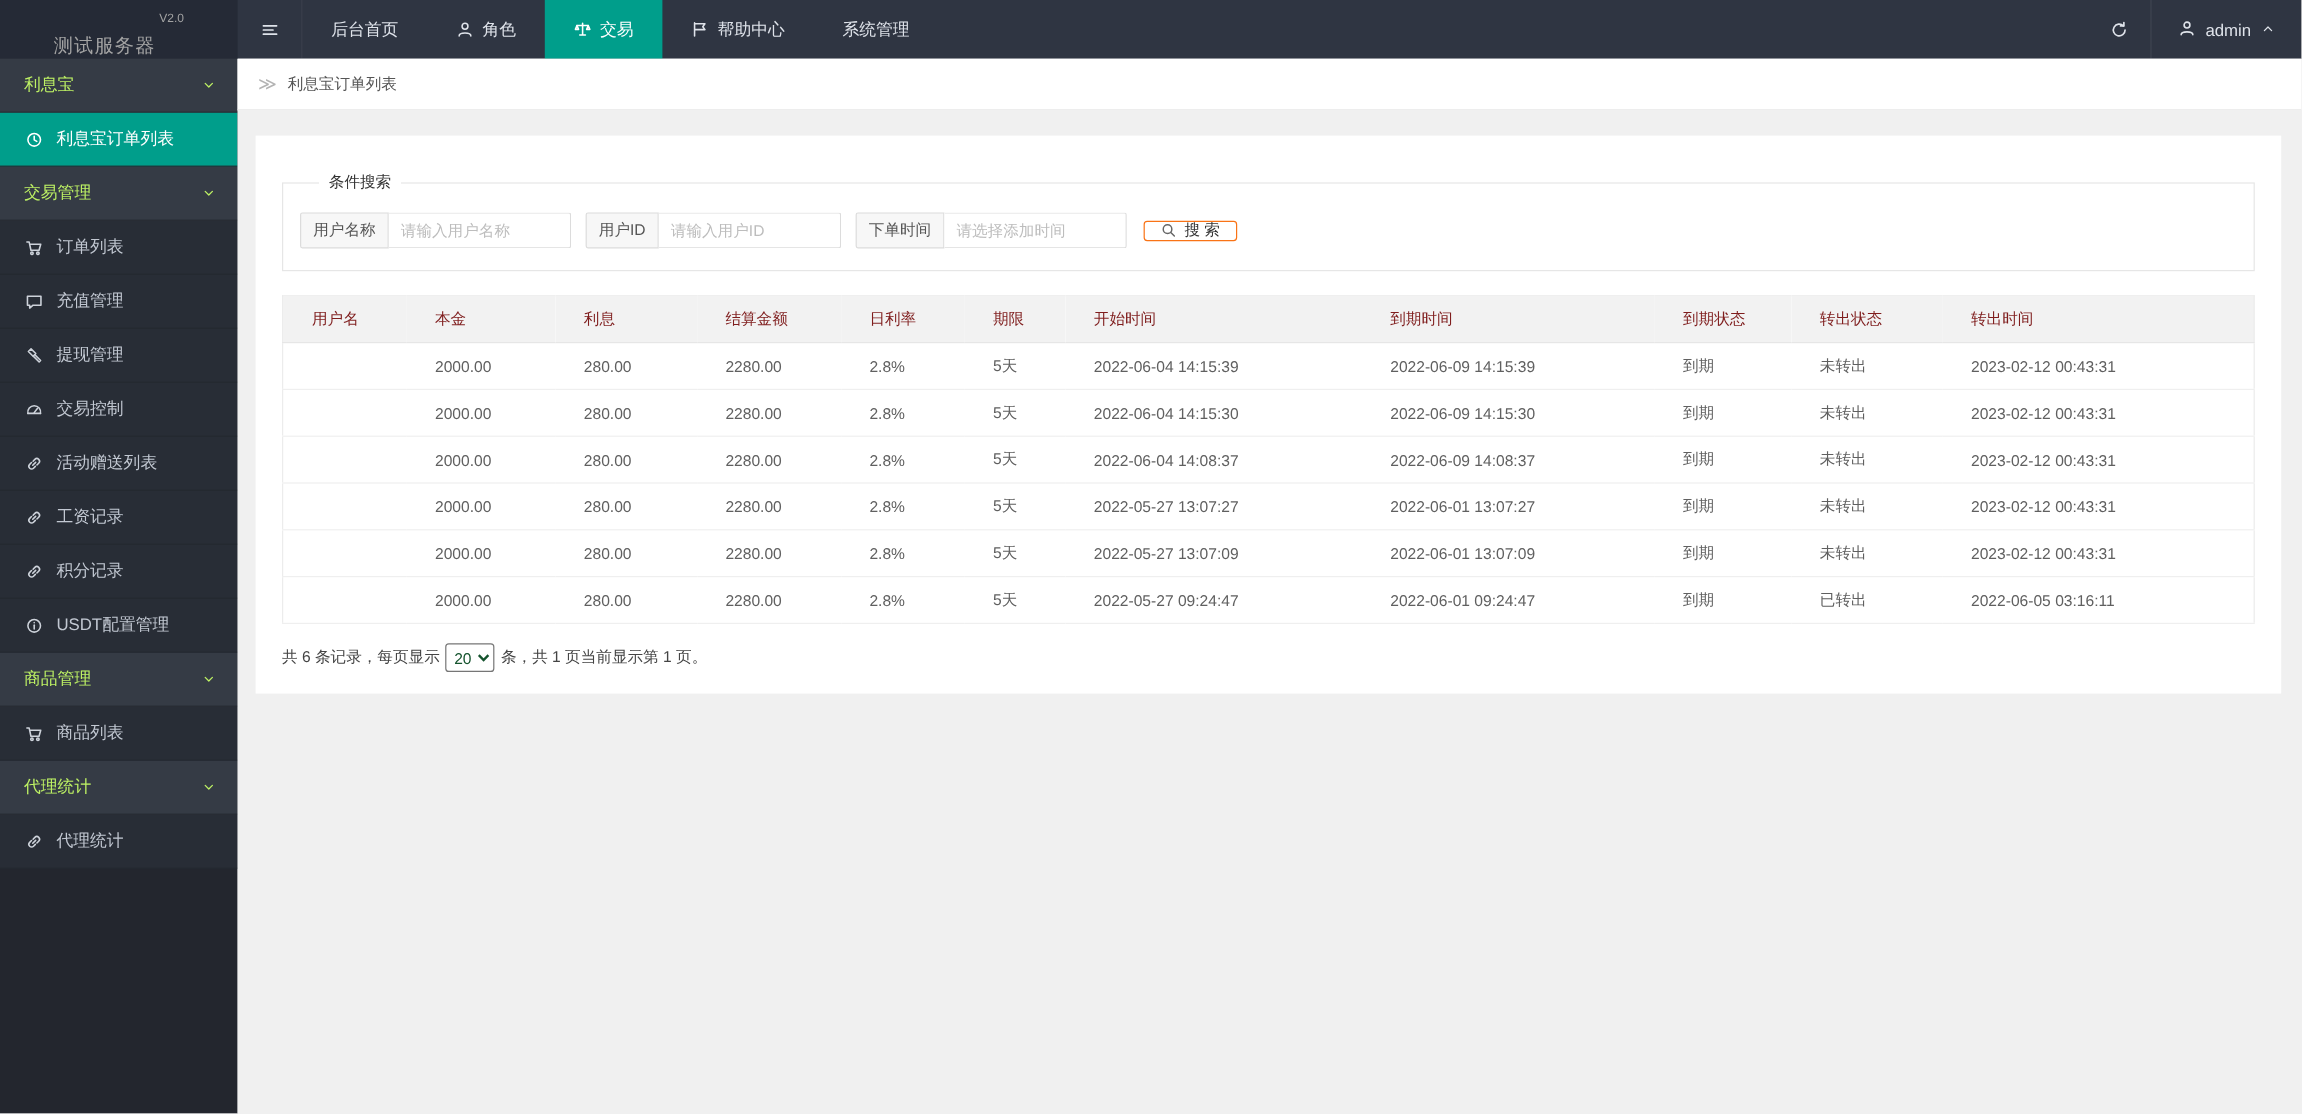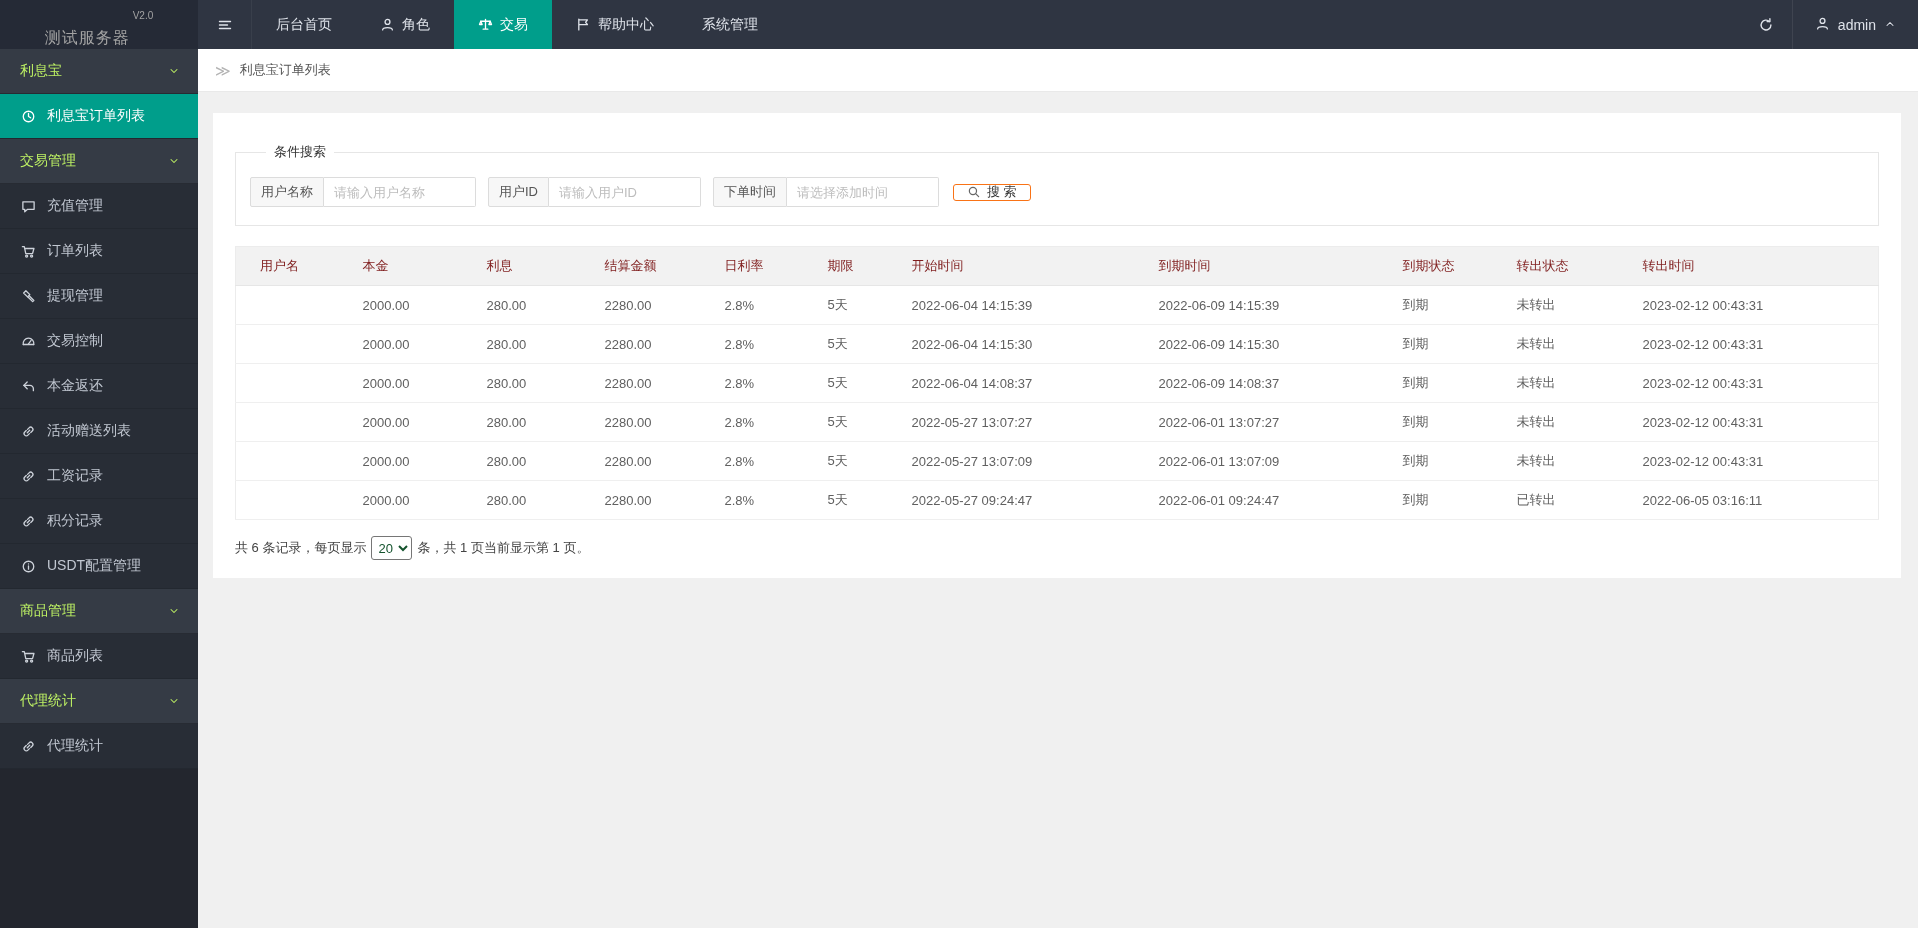--- a/index.html
+++ b/index.html
@@ -163,62 +163,53 @@
           <span>交易管理</span>
           <span class="icon">
             <svg width="12" height="12" viewBox="0 0 16 16" fill="none" stroke="currentColor" stroke-width="1.4" stroke-linecap="round" stroke-linejoin="round">
               <path d="M4 6l4 4 4-4"></path>
             </svg>
           </span>
         </div>
         <div class="side-item">
           <span class="icon">
             <svg width="15" height="15" viewBox="0 0 16 16" fill="none" stroke="currentColor" stroke-width="1.4" stroke-linecap="round" stroke-linejoin="round">
-              <path d="M2 3h12v8H7l-3 2.6V11H2z"></path>
-            </svg>
-          </span>
-          <span>充值管理</span>
-        </div>
-        <div class="side-item">
-          <span class="icon">
-            <svg width="15" height="15" viewBox="0 0 16 16" fill="none" stroke="currentColor" stroke-width="1.4" stroke-linecap="round" stroke-linejoin="round">
               <path d="M1.5 2.8h2l1.6 7.4h7.2l1.5-5.4H4.2"></path>
               <circle cx="6" cy="12.9" r="1.1"></circle>
               <circle cx="11.3" cy="12.9" r="1.1"></circle>
             </svg>
           </span>
           <span>订单列表</span>
         </div>
         <div class="side-item">
           <span class="icon">
             <svg width="15" height="15" viewBox="0 0 16 16" fill="none" stroke="currentColor" stroke-width="1.4" stroke-linecap="round" stroke-linejoin="round">
+              <path d="M2 3h12v8H7l-3 2.6V11H2z"></path>
+            </svg>
+          </span>
+          <span>充值管理</span>
+        </div>
+        <div class="side-item">
+          <span class="icon">
+            <svg width="15" height="15" viewBox="0 0 16 16" fill="none" stroke="currentColor" stroke-width="1.4" stroke-linecap="round" stroke-linejoin="round">
               <path d="M5.2 1.8l4.2 4.2-2.4 2.4-4.2-4.2z"></path>
               <path d="M8.7 7.2l5 5-1.3 1.3-5-5"></path>
             </svg>
           </span>
           <span>提现管理</span>
         </div>
         <div class="side-item">
           <span class="icon">
             <svg width="15" height="15" viewBox="0 0 16 16" fill="none" stroke="currentColor" stroke-width="1.4" stroke-linecap="round" stroke-linejoin="round">
               <path d="M2.4 11.2a5.7 5.7 0 1 1 11.2 0"></path>
               <path d="M8 10.5l2.8-3.6"></path>
               <path d="M2.4 11.2h11.2"></path>
             </svg>
           </span>
           <span>交易控制</span>
-        </div>
-        <div class="side-item">
-          <span class="icon">
-            <svg width="15" height="15" viewBox="0 0 16 16" fill="none" stroke="currentColor" stroke-width="1.4" stroke-linecap="round" stroke-linejoin="round">
-              <path d="M6.6 3.2L3 6.8l3.6 3.6"></path>
-              <path d="M3 6.8h6.6a3.6 3.6 0 0 1 3.6 3.6v2"></path>
-            </svg>
-          </span>
-          <span>本金返还</span>
         </div>
         <div class="side-item">
           <span class="icon">
             <svg width="15" height="15" viewBox="0 0 16 16" fill="none" stroke="currentColor" stroke-width="1.4" stroke-linecap="round" stroke-linejoin="round">
               <path d="M6.7 9.3l2.6-2.6"></path>
               <path d="M5.6 6.9L4 8.5a2.4 2.4 0 0 0 3.4 3.4l1.6-1.6"></path>
               <path d="M10.4 9.1L12 7.5a2.4 2.4 0 0 0-3.4-3.4L7 5.7"></path>
             </svg>
           </span>
           <span>活动赠送列表</span>

